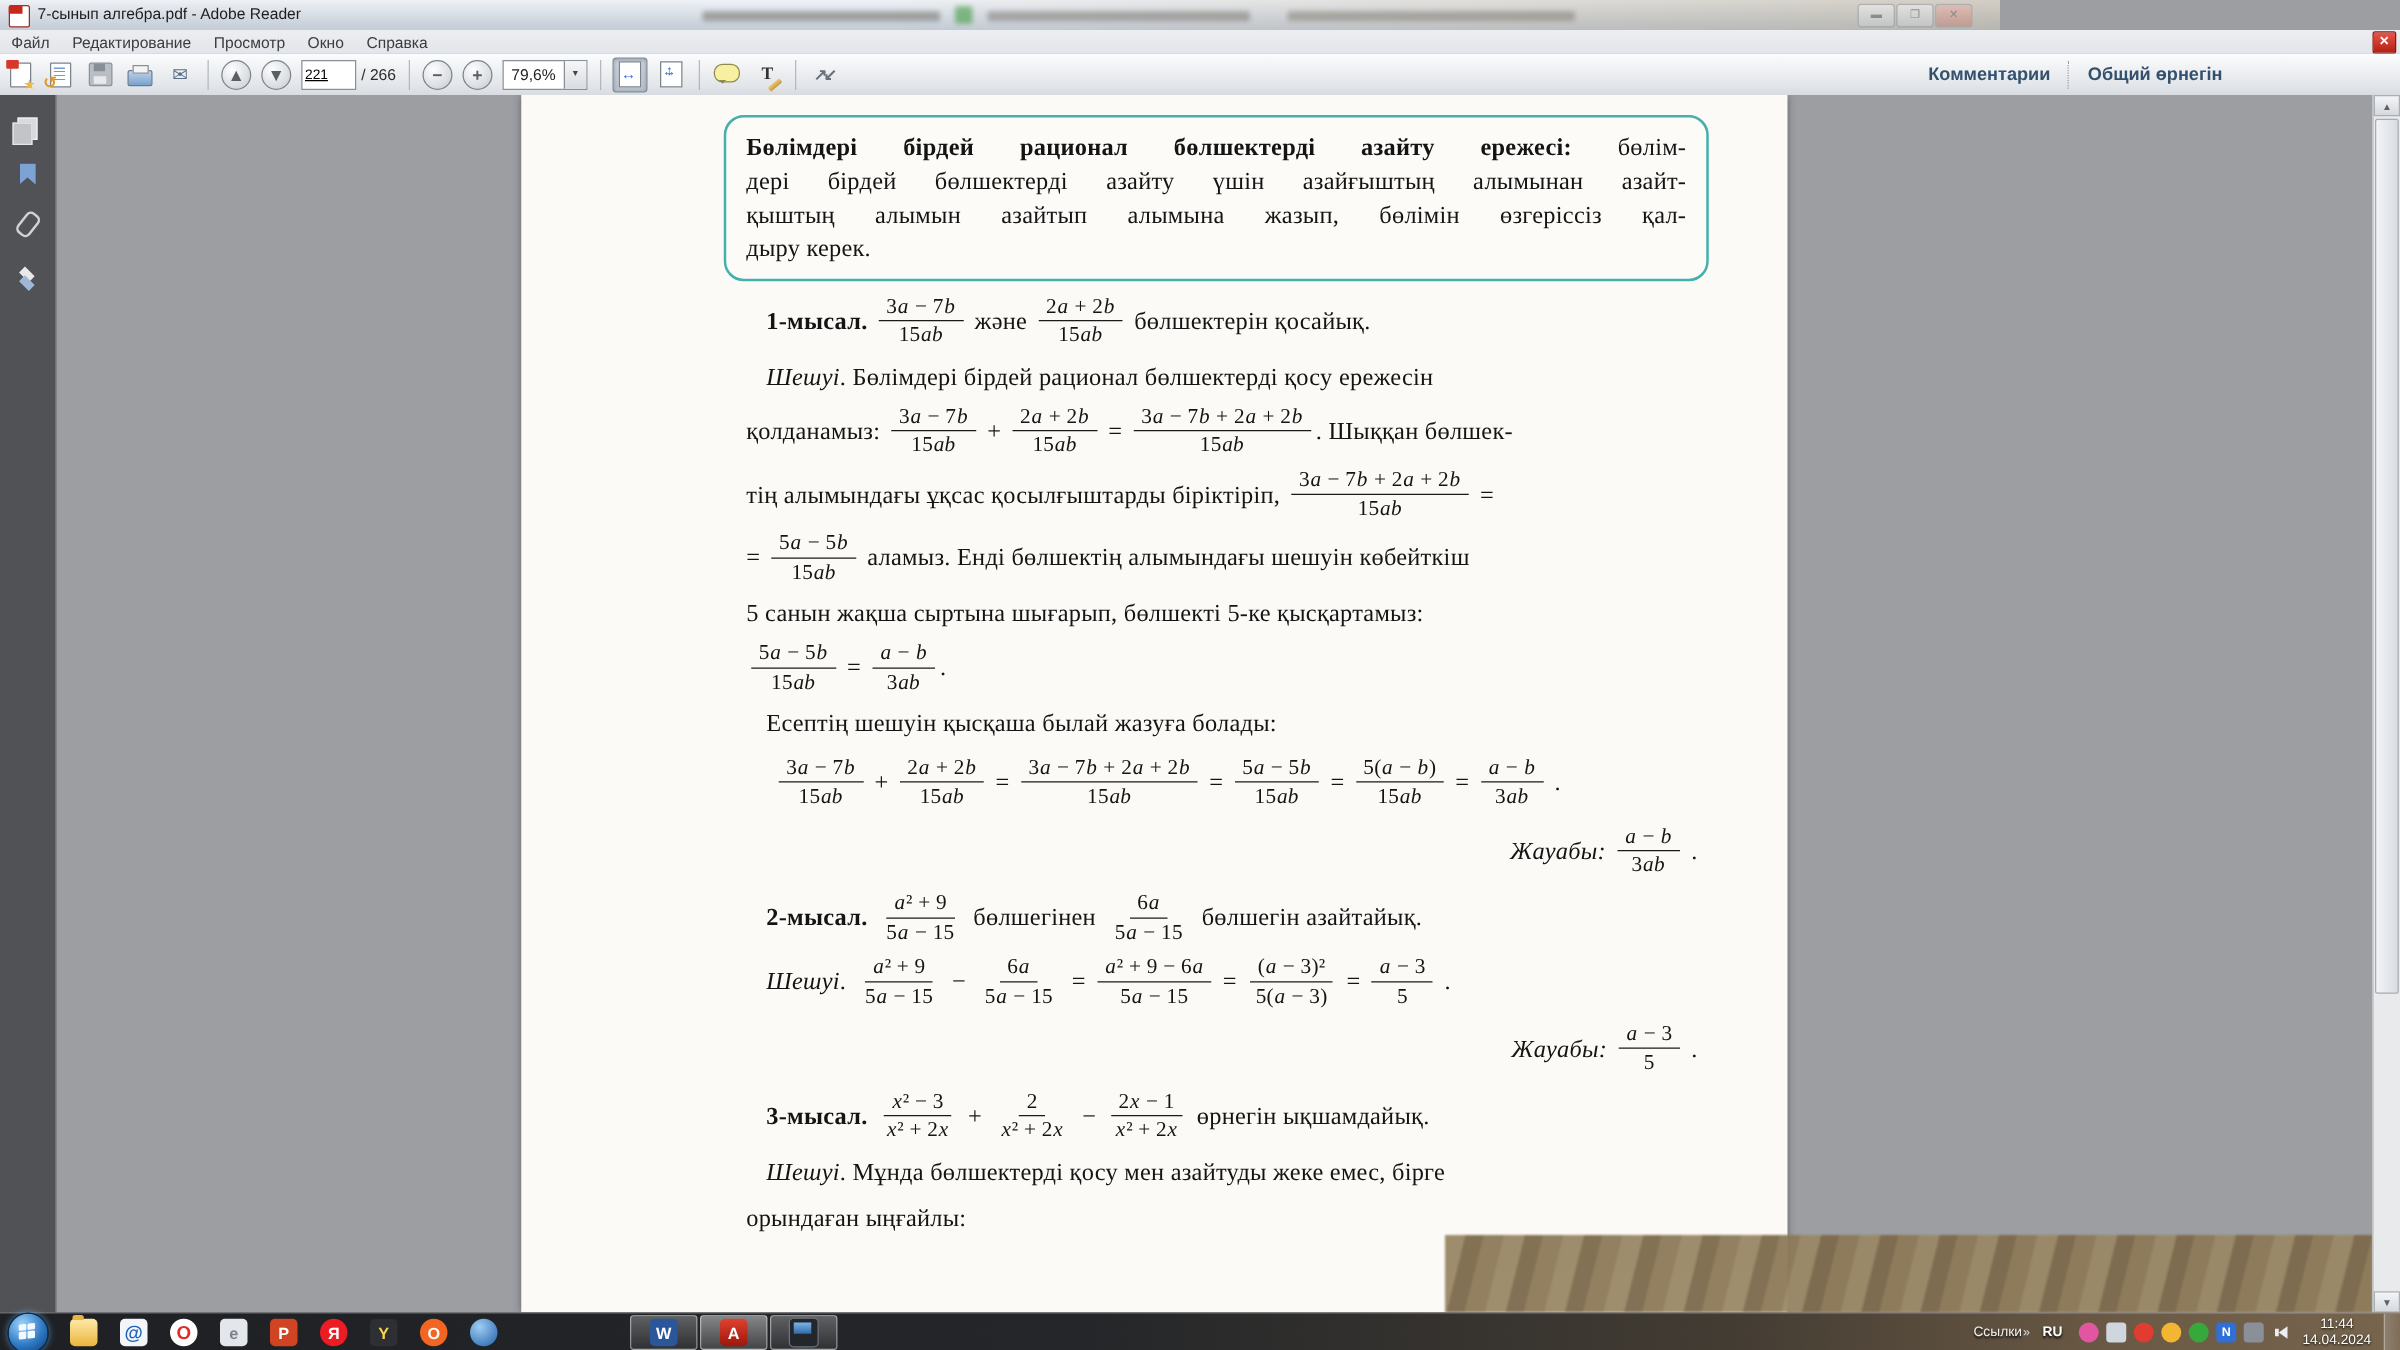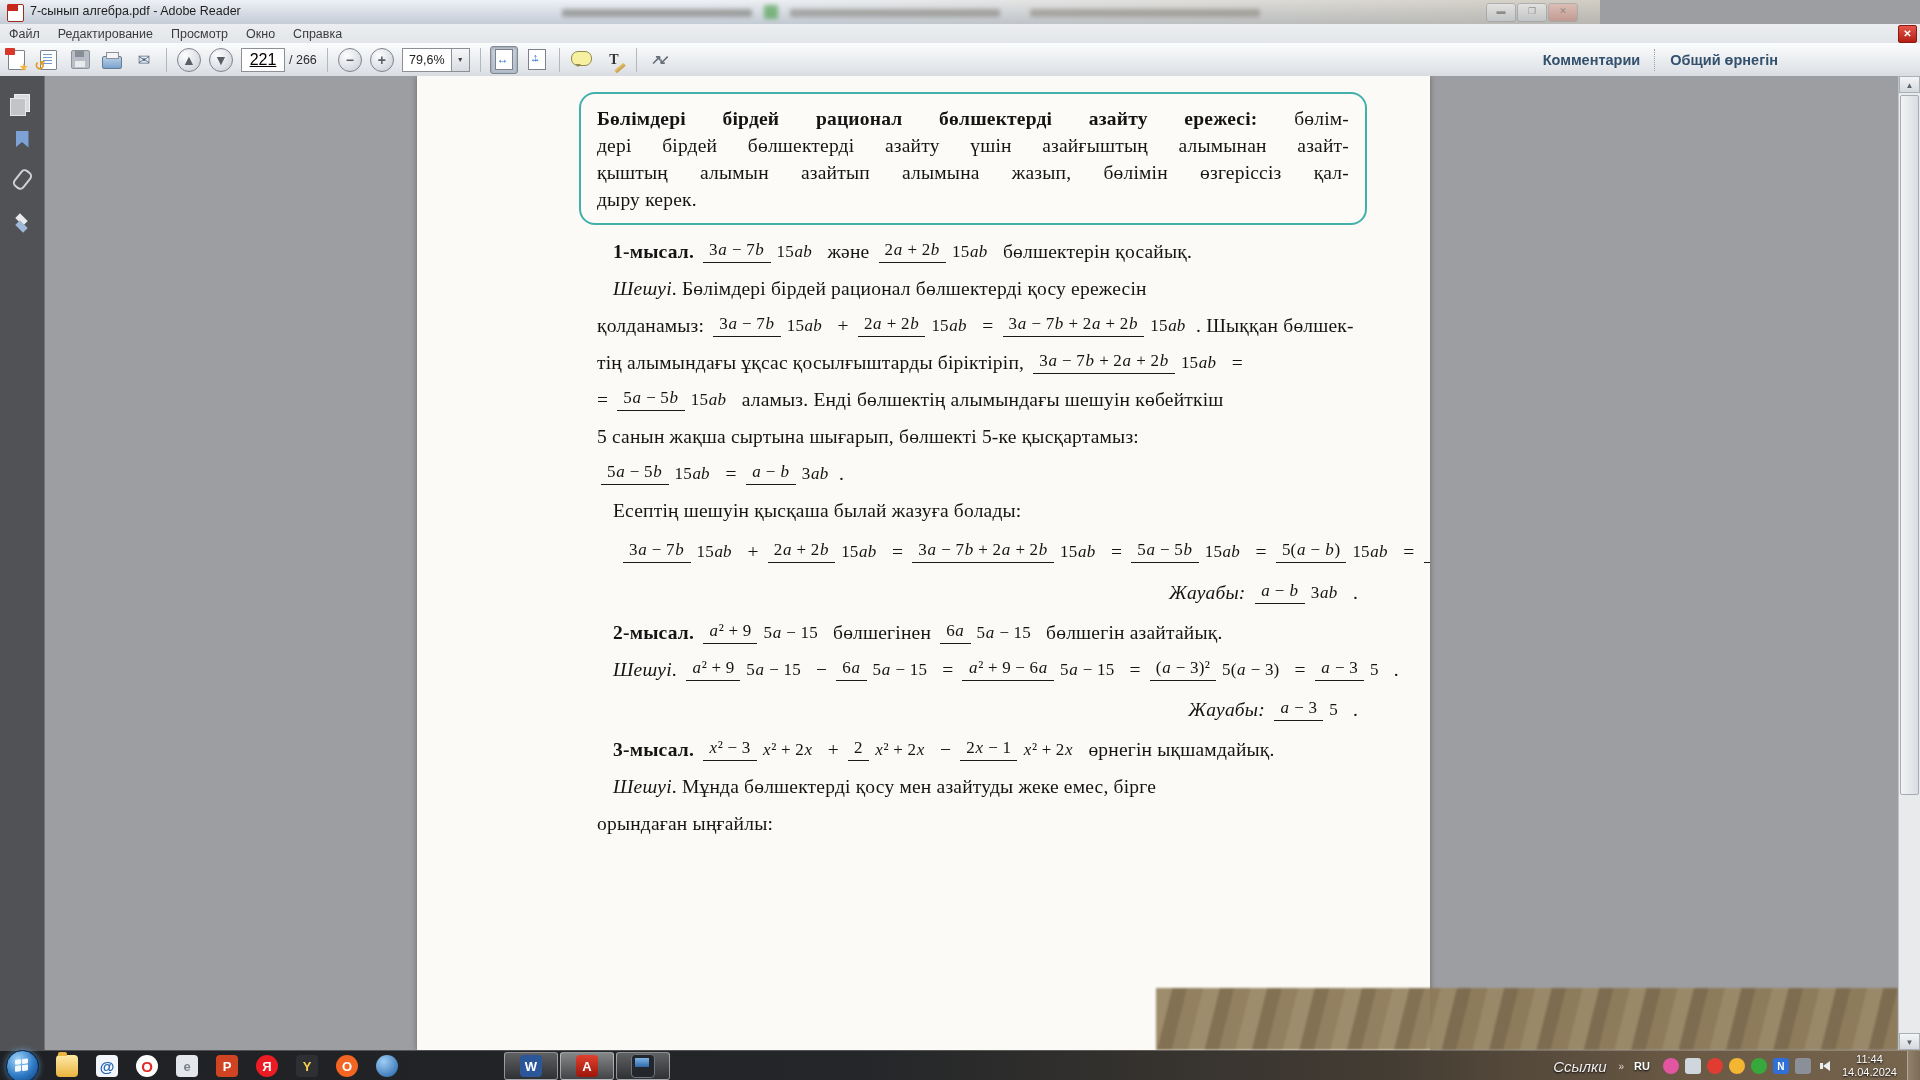--- a/index.html
+++ b/index.html
@@ -53,22 +53,22 @@
   .floppy{width:17px;height:17px;background:#b9bec6;border:1px solid #8d939b;border-radius:2px;position:relative;}
   .floppy::before{content:"";position:absolute;left:3px;top:0;width:9px;height:6px;background:#888e96;}
   .floppy::after{content:"";position:absolute;left:3px;bottom:1px;width:10px;height:6px;background:#e8eaec;}
   .printer{width:18px;height:11px;background:linear-gradient(#bcd2ea,#7ba2cc);border:1px solid #5f7globalfa;border:1px solid #667a92;border-radius:2px;position:relative;margin-top:5px;}
   .printer::before{content:"";position:absolute;left:3px;top:-5px;width:11px;height:5px;background:#f2f4f6;border:1px solid #8b9097;}
   .env{font-size:15px;color:#5a6f88;}
   .circ{width:22px;height:22px;border-radius:50%;border:1px solid #7e848c;
     background:radial-gradient(circle at 35% 30%,#fdfdfe,#c7ccd3);display:flex;align-items:center;justify-content:center;
     color:#5a5f66;font-size:10px;font-weight:bold;}
   .circ .big{font-size:14px;}
-  .page-input{width:38px;height:20px;border:1px solid #8b9097;background:#fff;font-size:16px;
-    text-align:center;font-family:"Liberation Sans",sans-serif;margin:0 4px;text-decoration:underline;}
+  .page-input{width:38px;height:20px;border:1px solid #8b9097;background:#fff;font-size:11px;
+    font-family:"Liberation Sans",sans-serif;margin:0 4px;text-decoration:underline;}
   .page-total{font-size:12.5px;color:#2c2c2e;margin-right:4px;white-space:nowrap;}
   .zoom-box{display:flex;align-items:center;height:22px;border:1px solid #8b9097;background:#fff;margin:0 4px;}
   .zoom-val{width:48px;text-align:center;font-size:12.5px;color:#222;}
   .zoom-dd{width:17px;height:22px;border-left:1px solid #8b9097;background:linear-gradient(#f6f7f8,#d8dce1);
     font-size:7px;color:#444;display:flex;align-items:center;justify-content:center;}
   .fitw{background:linear-gradient(#c9d2dd,#b6c0cc);border:1px solid #7f8994;box-shadow:inset 0 1px 3px rgba(0,0,0,.25);}
   .fit-page-ic{position:relative;width:16px;height:19px;background:#fff;border:1px solid #7c828b;}
   .fit-arr{position:absolute;color:#2f6fd6;font-weight:bold;}
   .balloon{position:relative;width:19px;height:13px;background:#f7f0a0;border:1px solid #8f8a50;border-radius:7px;margin-top:-3px;}
   .balloon::after{content:"";position:absolute;left:3px;bottom:-5px;border:3px solid transparent;border-top-color:#8f8a50;}
@@ -101,21 +101,21 @@
     padding:11px 16px 10px 16px;margin-bottom:12px;background:#fcfbf7;}
   .rule-line{font-size:19.5px;line-height:27px;text-align:justify;text-align-last:justify;letter-spacing:.2px;}
   .rule-line.last{text-align-last:left;}
   .rb{font-weight:bold;}
   .math-line{font-size:19.5px;line-height:30px;margin:7px 0;letter-spacing:.2px;white-space:nowrap;}
   .math-line.indent{padding-left:16px;}
   .math-line.eq{padding-left:22px;margin:11px 0;}
   .math-line.right{text-align:right;padding-right:2px;margin:10px 0;}
   .mbold{font-weight:bold;}
   .mital{font-style:italic;text-align:right;}
-  .frac{display:inline-flex;flex-direction:row;align-items:center;vertical-align:middle;
+  .frac{display:inline-flex;flex-direction:column;align-items:center;vertical-align:middle;
     margin:0 4px;font-size:17px;line-height:1.2;position:relative;top:-2px;}
   .frac .num{padding:0 6px 1px 6px;border-bottom:1.6px solid #1a1a1a;}
   .frac .den{padding:1px 6px 0 6px;}
   .frac i{padding:0 .5px;}
 
   
   .vscroll{position:absolute;right:0;top:0;width:21px;height:974px;background:#e9eaec;border-left:1px solid #c0c3c8;}
   .sc-arrow{position:absolute;left:0;width:21px;height:17px;background:linear-gradient(#f4f5f7,#d5d9de);
     color:#5d6269;font-size:8px;text-align:center;line-height:17px;border:1px solid #aab0b8;box-sizing:border-box;}
   .sc-thumb{position:absolute;left:1px;top:19px;width:19px;height:700px;border-radius:2px;
@@ -152,21 +152,21 @@
   .ap-yandex .gl{background:#ec1c24;border-radius:50%;}
   .ap-ybrowser .gl{background:#2d2f33;color:#f4d24c;}
   .ap-opera2 .gl{background:#f26522;border-radius:50%;}
   .ap-browser .gl{background:radial-gradient(circle at 35% 30%,#9ecdf5,#1f5fa8);border-radius:50%;}
   .ap-word .gl{background:#2b579a;}
   .ap-reader .gl{background:linear-gradient(#e0412f,#9d1609);}
   .ap-display .gl{background:#23262b;border:1px solid #6d747e;position:relative;}
   .ap-display .gl::before{content:"";position:absolute;left:3px;top:3px;width:14px;height:9px;background:linear-gradient(#7fb3e8,#2e6aa8);}
   .gap{width:96px;}
   .tray{position:absolute;right:0;top:0;height:30px;display:flex;align-items:center;color:#f2f2f2;}
-  .tray-label{font-size:15px;color:#f0f0f0;text-shadow:0 1px 2px #000;margin-right:12px;font-style:italic;}
+  .tray-label{font-size:11px;color:#f0f0f0;text-shadow:0 1px 2px #000;margin-right:1px;}
   .chev{font-size:10px;color:#ddd;margin-right:10px;}
   .lang{font-size:11px;font-weight:bold;color:#fff;text-shadow:0 1px 2px #000;margin-right:10px;}
   .tray-ic{width:16px;height:16px;border-radius:3px;margin:0 3px;display:flex;align-items:center;justify-content:center;
     font-size:10px;color:#fff;font-weight:bold;}
   .t1{background:#e255a1;border-radius:50%;}
   .t2{background:#cfd6de;}
   .t3{background:#e03c31;border-radius:50%;}
   .t4{background:#f2b632;border-radius:50%;}
   .t5{background:#37a93c;border-radius:50%;}
   .t6{background:#2f6fd6;}

